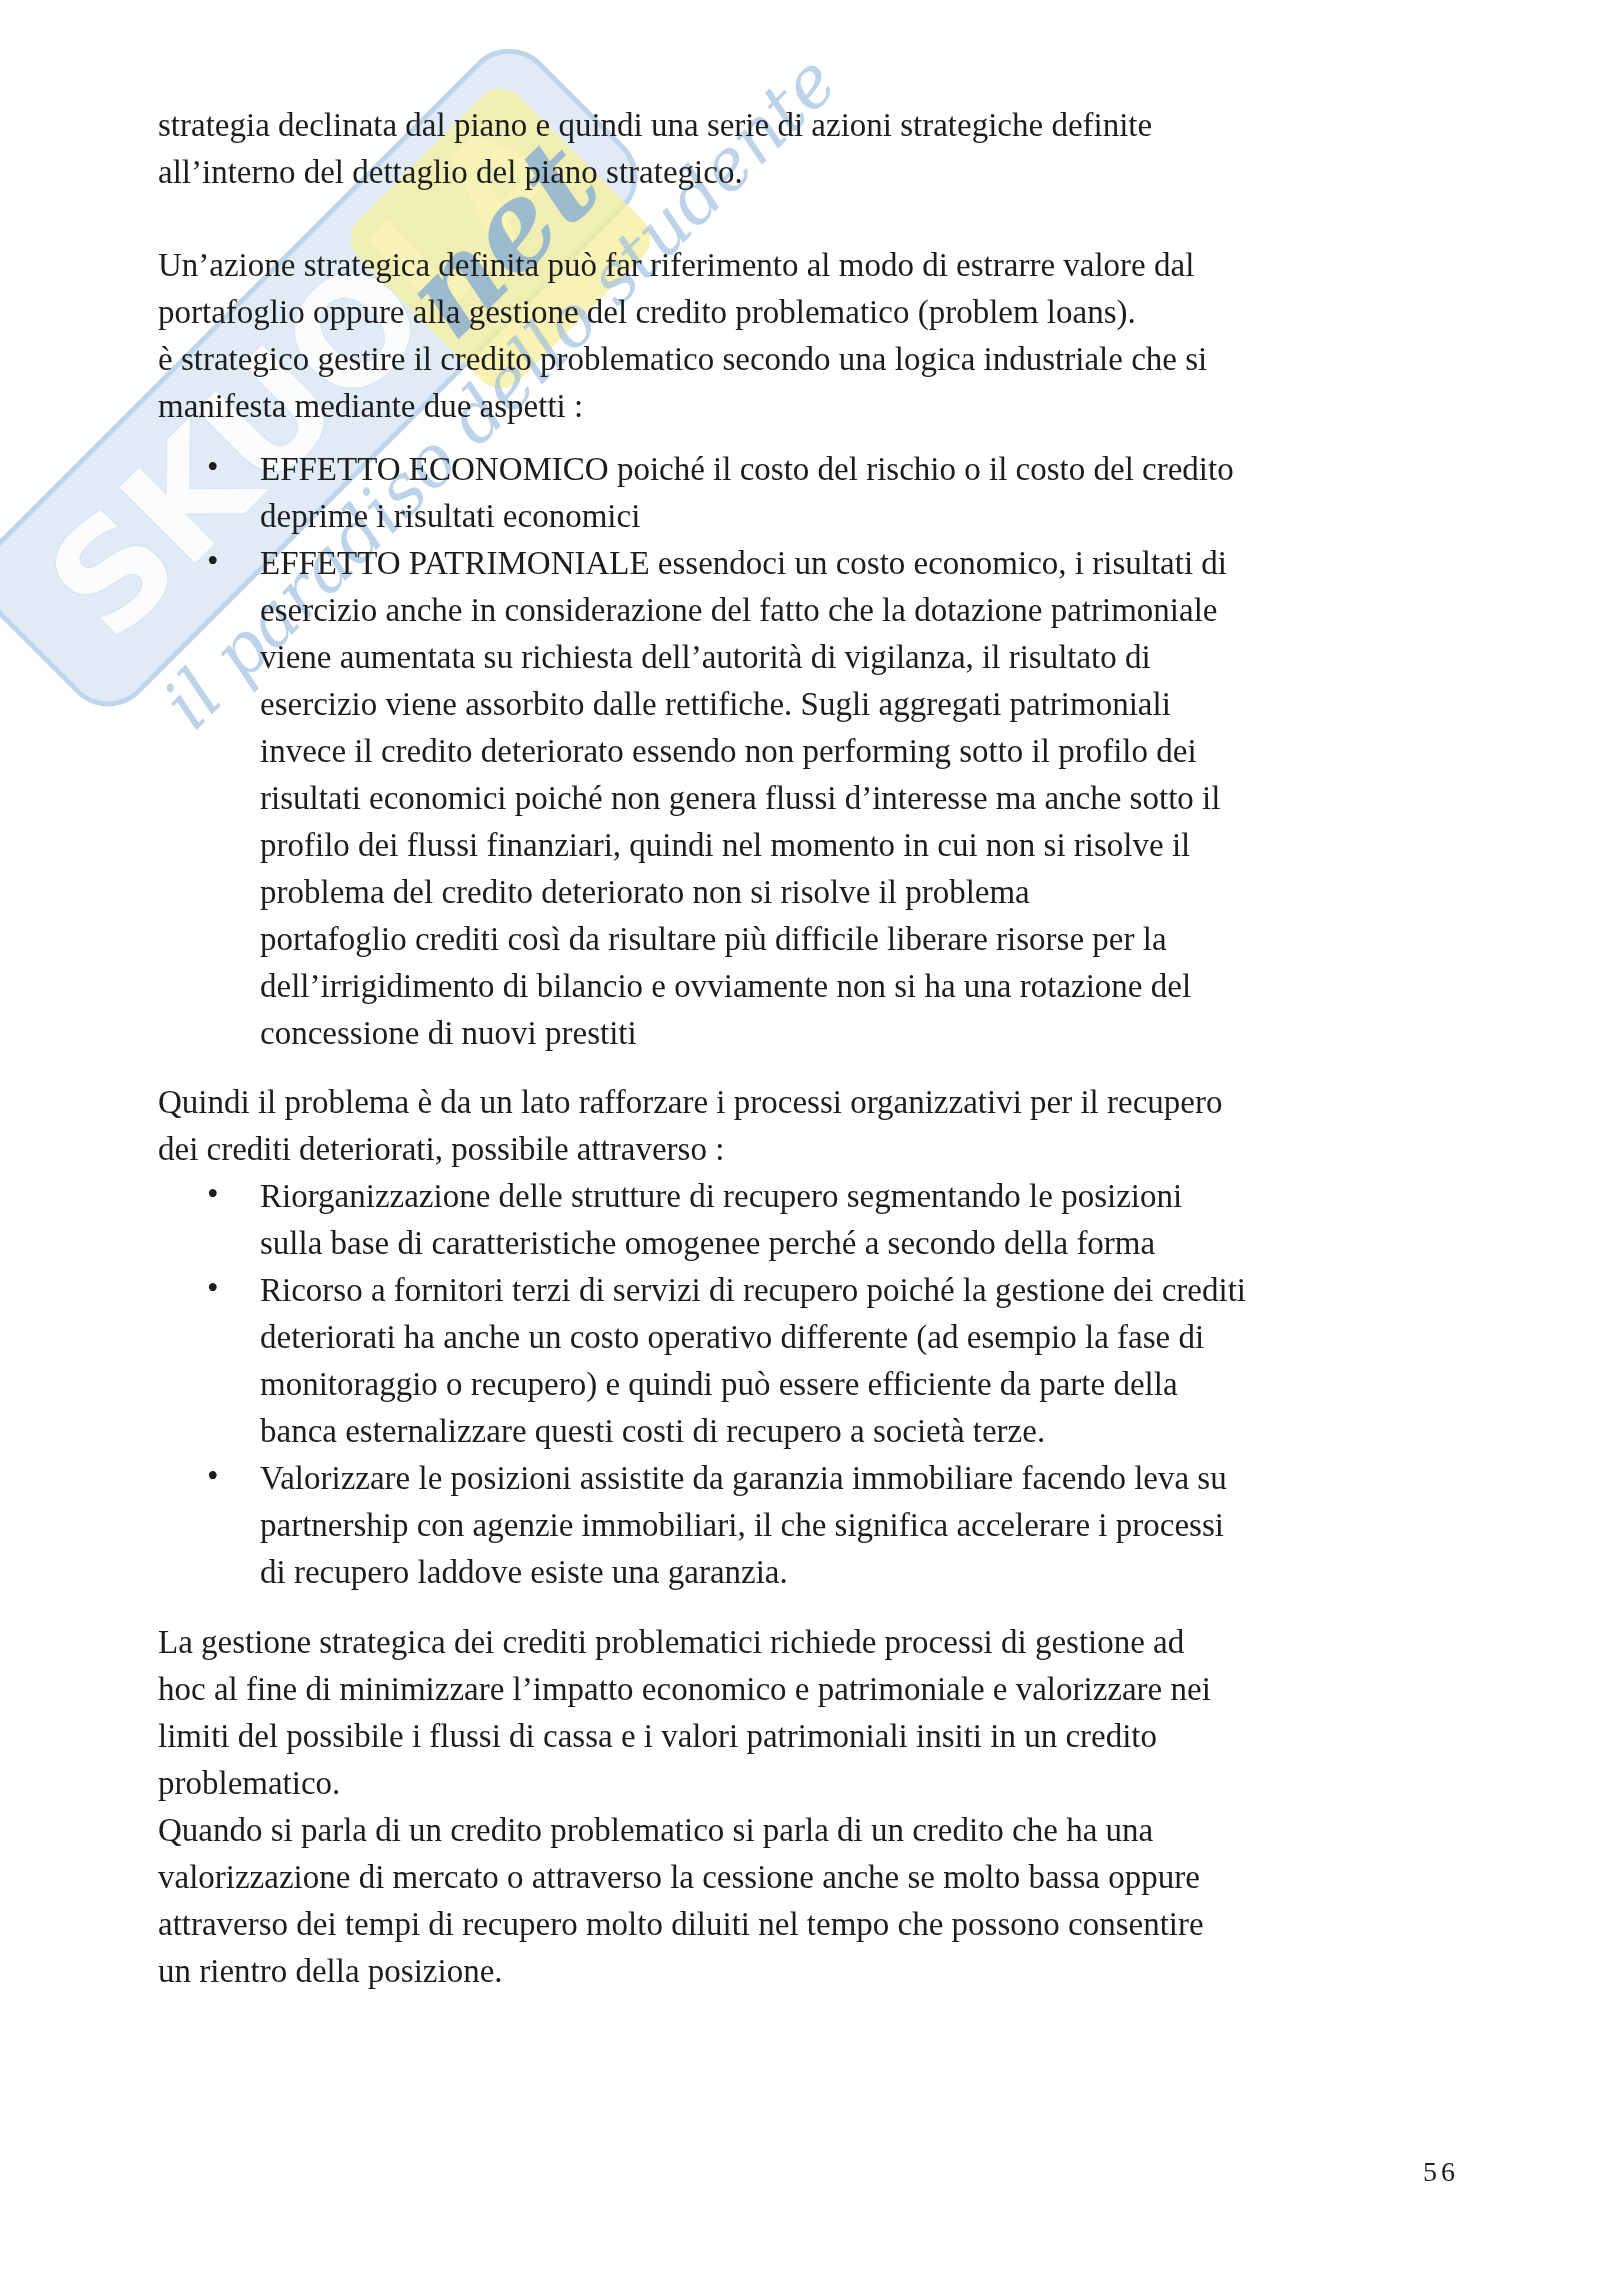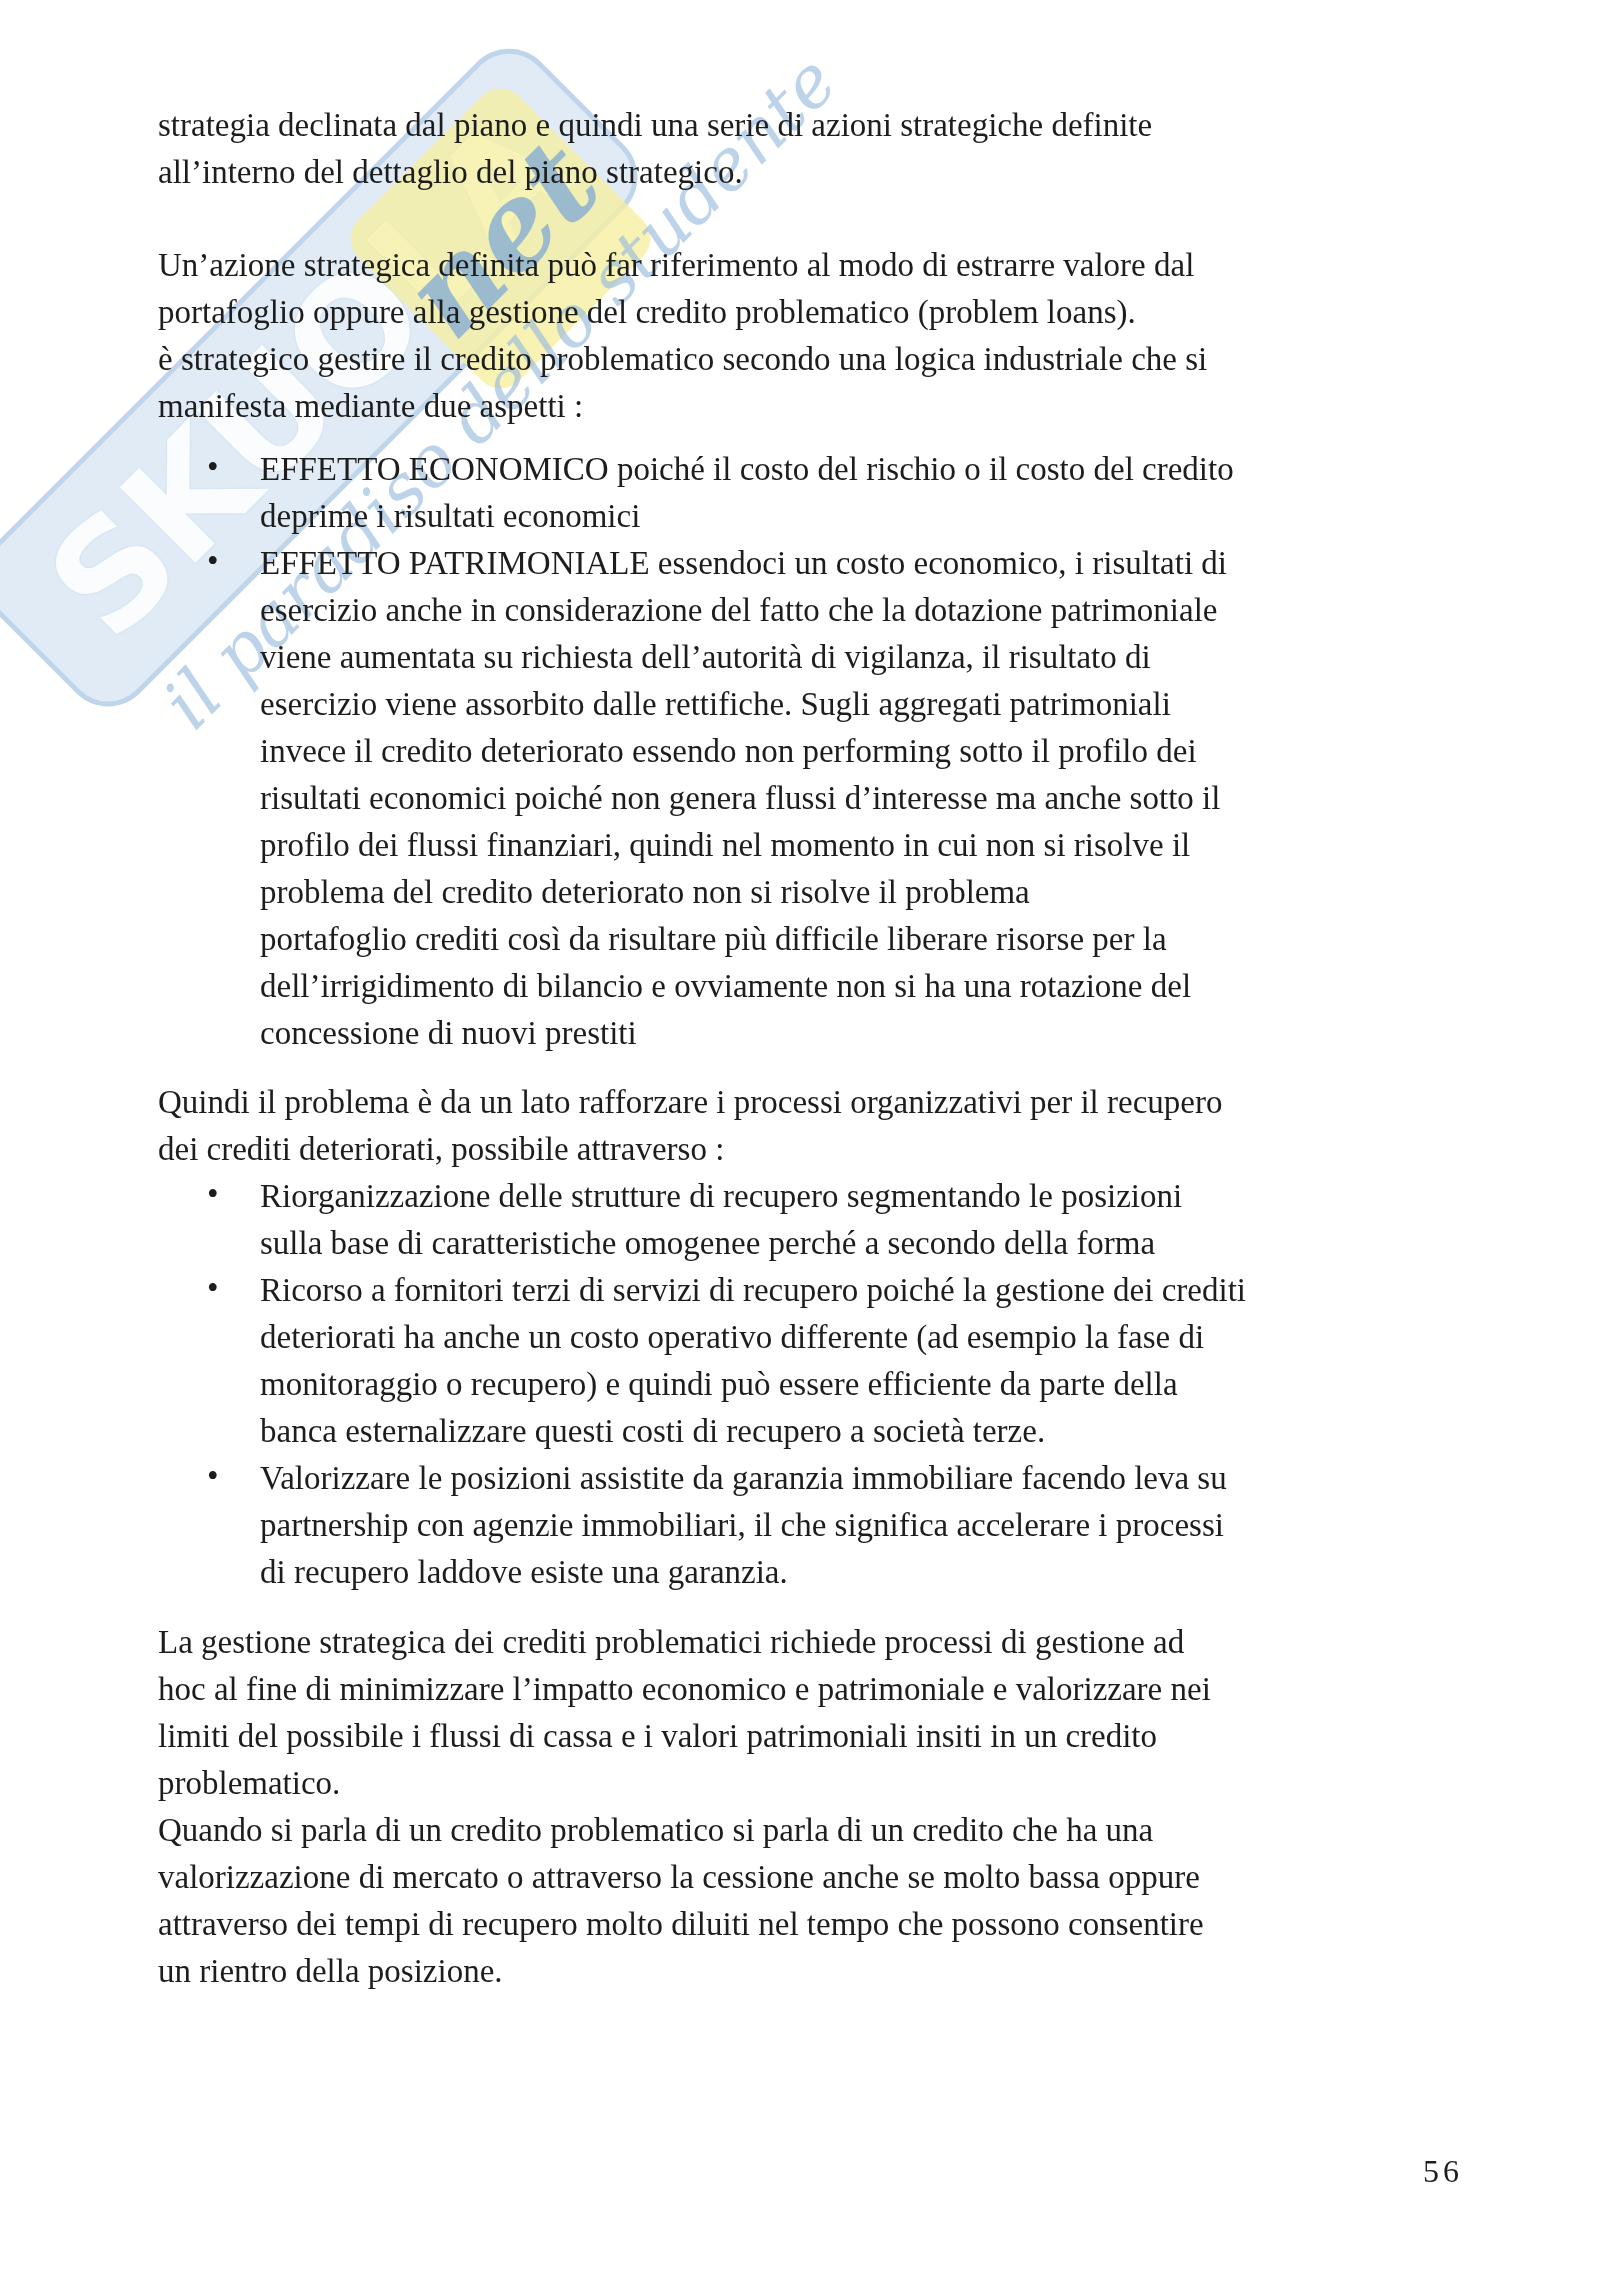--- a/index.html
+++ b/index.html
@@ -70,21 +70,21 @@
   .content .block:nth-child(4){ margin-bottom:0;   }
   .content .block:nth-child(5){ margin-bottom:23.5px;}
   .bullet-item { position:relative; padding-left:102px; }
   .bullet-marker {
     position:absolute; left:49px; top:-2px;
     font-size:33px;
   }
 
   .page-number {
     position:absolute; left:1423px; top:2148px;
-    font-size:32px; line-height:47px;
+    font-size:28px; line-height:47px;
     letter-spacing:3.9px;
     color:#1d1d1d;
     z-index:2;
   }
 </style>
 </head>
 <body>
 
 <div class="watermark-layer">
   <div class="wm-band">

